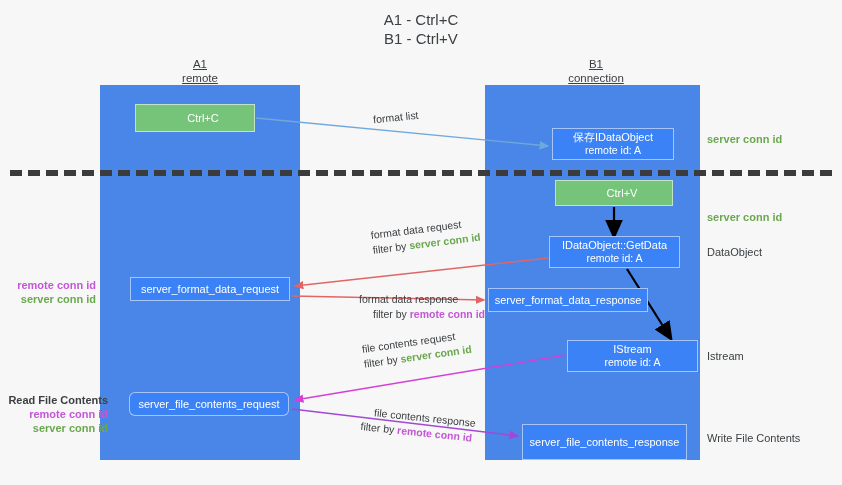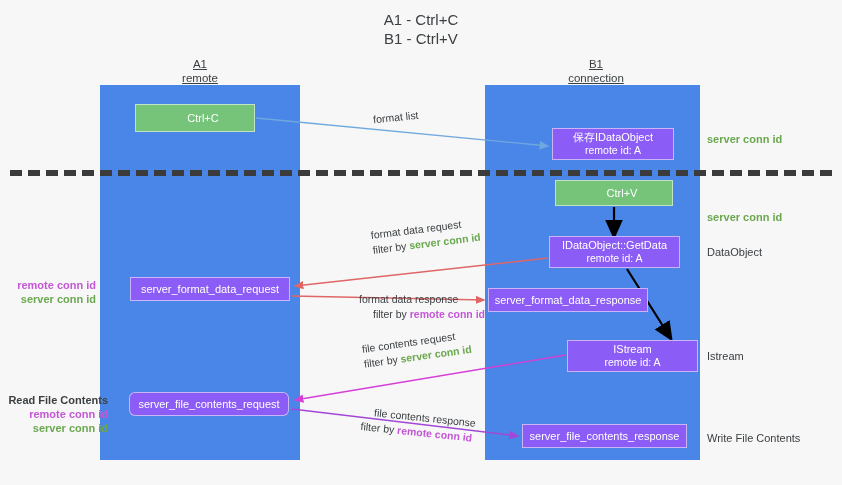--- a/index.html
+++ b/index.html
@@ -76,32 +76,32 @@
     font-size: 11px;
     line-height: 13px;
     text-align: center;
     display: flex;
     flex-direction: column;
     align-items: center;
     justify-content: center;
     border: 1px solid rgba(255,255,255,0.55);
   }
   .box.green { background: #6aa84f; background: #74c46d; padding-left: 16px; }
-  .box.orange { background: #8b5cf6; }
+  .box.orange { background: #3b82f6; }
   .box .line2 { font-size: 10.5px; }
 
   #box-ctrl-c { left: 135px; top: 104px; width: 120px; height: 28px; background: #76c47a; }
   #box-ctrl-v { left: 555px; top: 180px; width: 118px; height: 26px; background: #76c47a; }
   #box-save-idataobject { left: 552px; top: 128px; width: 122px; height: 32px; }
   #box-getdata { left: 549px; top: 236px; width: 131px; height: 32px; }
   #box-istream { left: 567px; top: 340px; width: 131px; height: 32px; }
   #box-fmt-req { left: 130px; top: 277px; width: 160px; height: 24px; }
   #box-fmt-resp { left: 488px; top: 288px; width: 160px; height: 24px; }
   #box-file-req { left: 129px; top: 392px; width: 160px; height: 24px; border-radius: 6px; }
-  #box-file-resp { left: 522px; top: 424px; width: 165px; height: 24px; }
+  #box-file-resp { left: 522px; top: 424px; width: 165px; height: 36px; }
 
   
   .side-note {
     position: absolute;
     font-size: 11px;
     line-height: 14px;
   }
   .green-txt { color: #6aa84f; font-weight: bold; }
   .purple-txt { color: #c457d6; font-weight: bold; }
 

